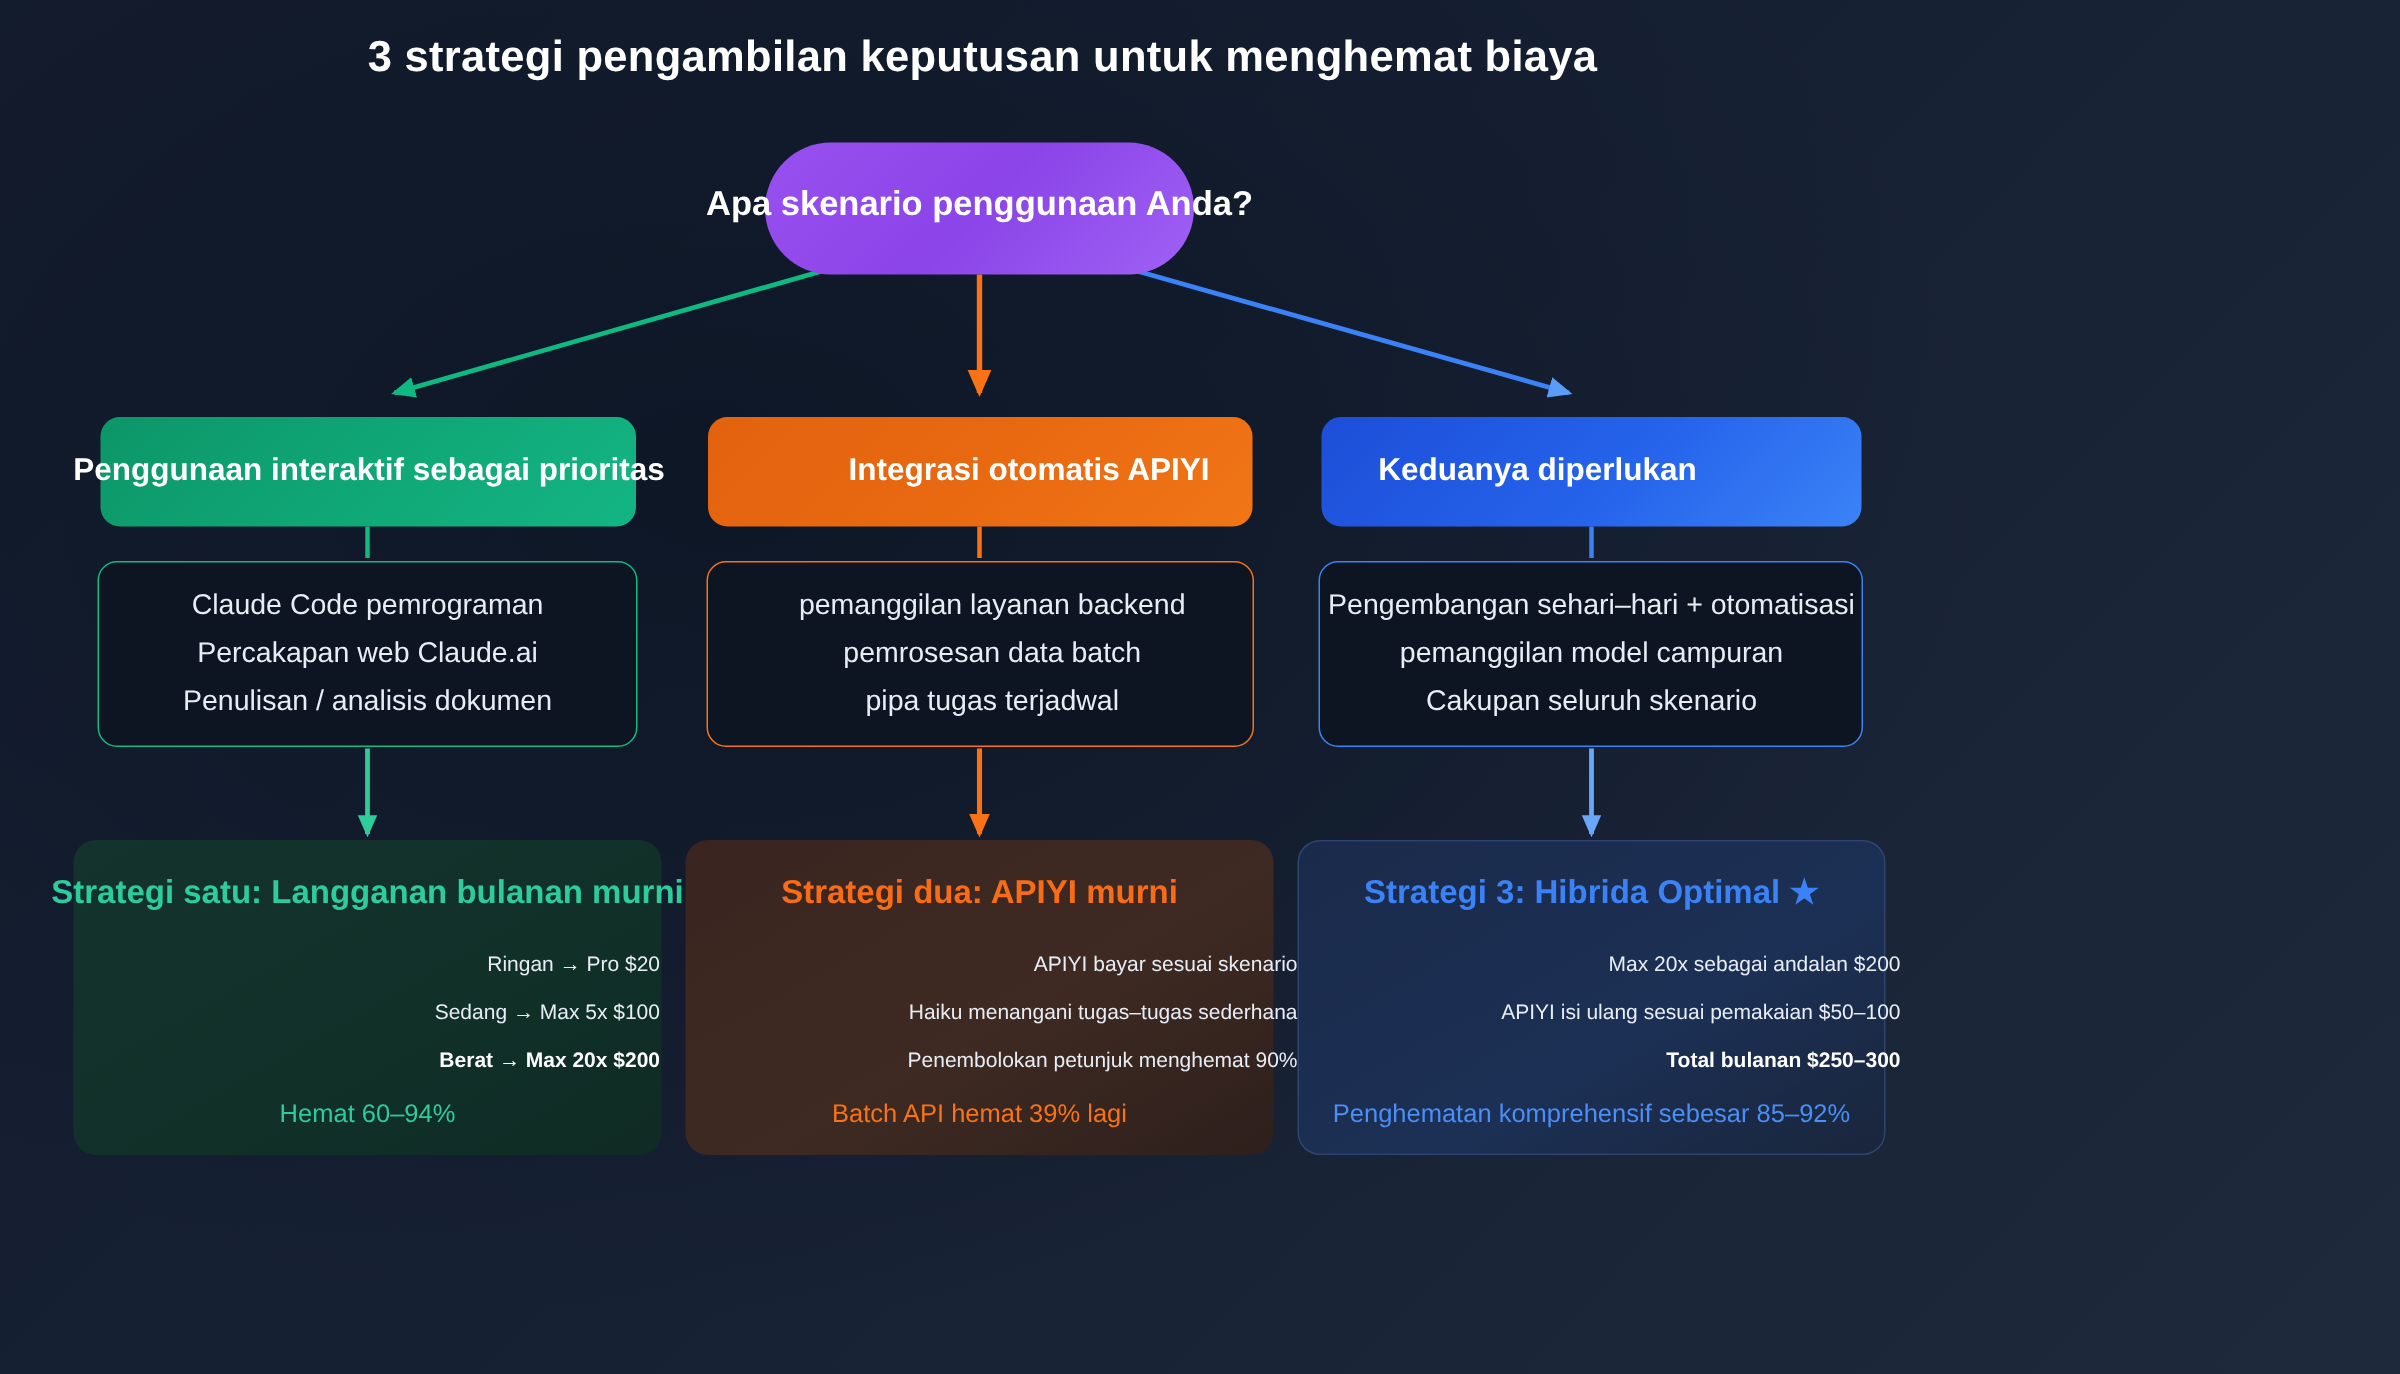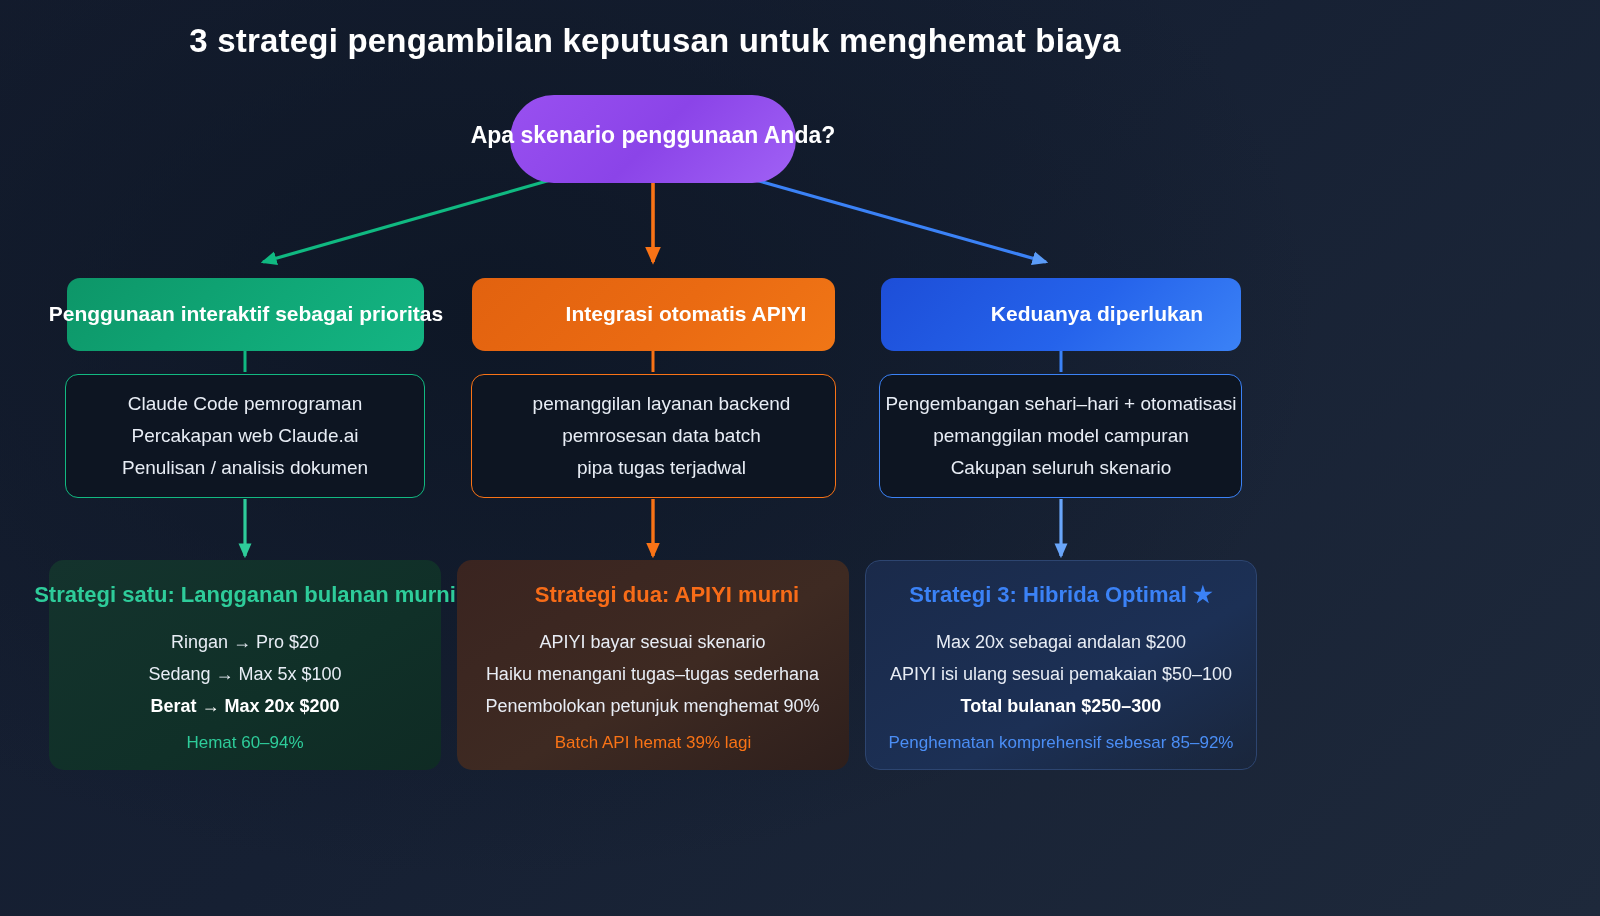--- a/index.html
+++ b/index.html
@@ -16,21 +16,21 @@
       radial-gradient(ellipse 1200px 800px at 30% 35%, #0e1726 0%, rgba(14,23,38,0) 70%),
       linear-gradient(135deg, #141c2e 0%, #162033 45%, #1e293b 100%);
   }
   #edges { position:absolute; left:0; top:0; width:1600px; height:916px; pointer-events:none; }
 
   
   .title {
     position:absolute; left:0; top:22px; width:1310px;
     text-align:center;
     color:#ffffff;
-    font-size:33px; font-weight:bold;
+    font-size:29px; font-weight:bold;
     letter-spacing:.2px;
     white-space:nowrap;
   }
 
   
   .root-pill {
     position:absolute; left:510px; top:95px;
     width:286px; height:88px;
     border-radius:44px;
     background:linear-gradient(135deg,#9950f0 0%,#8b44e8 50%,#a061f5 100%);
@@ -50,21 +50,21 @@
   .cat-1 { left:67px;  width:357px; background:linear-gradient(135deg,#0d9668 0%,#10a877 55%,#14b583 100%); }
   .cat-2 { left:472px; width:363px; background:linear-gradient(135deg,#e2620f 0%,#ea6a12 55%,#f07616 100%); }
   .cat-3 { left:881px; width:360px; background:linear-gradient(135deg,#1d4ed8 0%,#2563eb 55%,#3b82f6 100%); }
   .cat-label {
     position:absolute; top:302px;
     color:#ffffff; font-size:21px; font-weight:bold;
     text-align:center; white-space:nowrap;
   }
   .cat-label-1 { left:26px;  width:440px; }
   .cat-label-2 { left:473px; width:362px;margin-left:32px; }
-  .cat-label-3 { left:908px; width:378px; }
+  .cat-label-3 { left:836px; width:378px; }
 
   
   .detail {
     position:absolute; top:374px; height:124px;
     border-radius:13px;
     background:#0d1522;
     border:1.6px solid;
   }
   .detail-1 { left:65px;  width:360px; border-color:#12b981; }
   .detail-2 { left:471px; width:365px; border-color:#f97316; }
@@ -97,28 +97,28 @@
     left:865px; width:392px;
     background:linear-gradient(150deg,#1a2a4a 0%,#1c3055 60%,#16264250 100%);
     border:1px solid #2d4570;
   }
   .card-title {
     position:absolute; top:582px;
     font-size:22px; font-weight:bold;
     text-align:center; white-space:nowrap;
   }
   .card-title-1 { left:26px;  width:438px; color:#2ecc9a; }
-  .card-title-2 { left:471px; width:392px; color:#f86c18; }
+  .card-title-2 { left:457px; width:392px; color:#f86c18; }
   .card-title-3 { left:866px; width:390px; color:#3b82f6; }
 
   .card-body {
     position:absolute; top:626px;
-    font-size:18px; line-height:32px;
+    font-size:14px; line-height:32px;
     color:#e8edf5;
-    text-align:center;
+    text-align:right;
     white-space:nowrap;
   }
   .card-body-1 { left:50px;  width:390px; }
   .card-body-2 { left:440px; width:425px; }
   .card-body-3 { left:855px; width:412px; }
   .card-body div { white-space:nowrap; }
   .card-body .strong { font-weight:bold; color:#ffffff; }
 
   .card-foot {
     position:absolute; top:733px;

